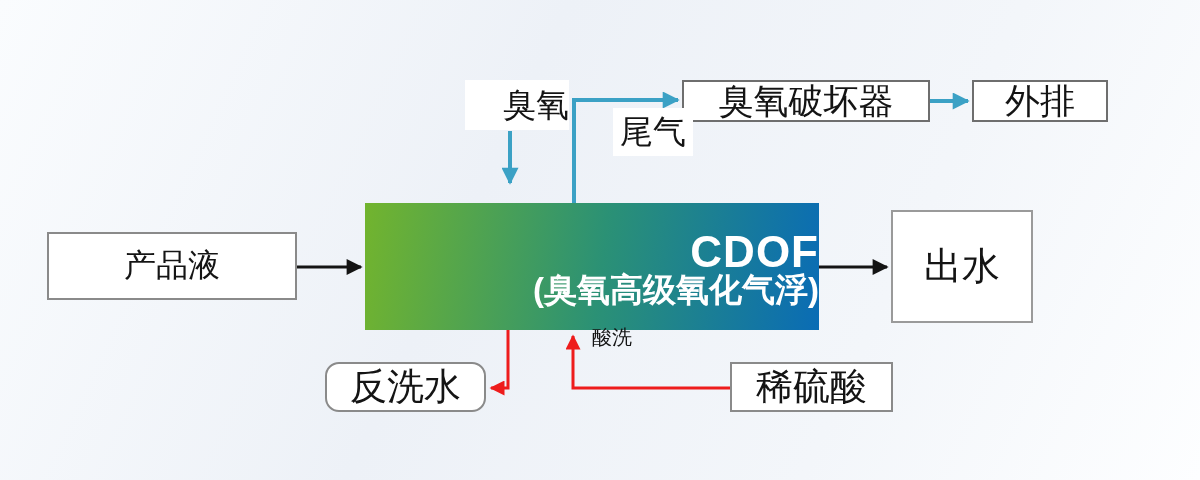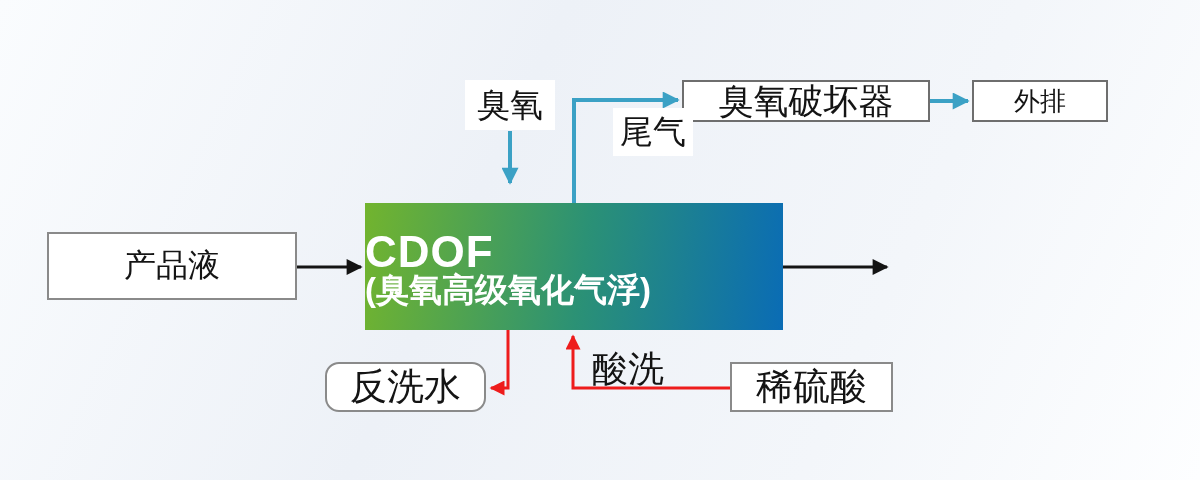--- a/index.html
+++ b/index.html
@@ -28,48 +28,48 @@
     border: 2px solid #8a8a8a;
     box-sizing: border-box;
     display: flex;
     align-items: center;
     justify-content: center;
     white-space: nowrap;
   }
   .node-product        { left: 47px;  top: 232px; width: 250px; height: 68px;  font-size: 32px; }
   .node-effluent       { left: 891px; top: 210px; width: 142px; height: 113px; font-size: 38px; border-color: #9a9a9a; }
   .node-ozone-destructor { left: 682px; top: 80px; width: 248px; height: 42px; font-size: 35px; border-color: #6e6e6e; text-align: right; }
-  .node-discharge      { left: 972px; top: 80px;  width: 136px; height: 42px;  font-size: 26px; border-color: #6e6e6e; }
+  .node-discharge      { left: 972px; top: 80px;  width: 136px; height: 42px;  font-size: 35px; border-color: #6e6e6e; }
   .node-backwash       { left: 325px; top: 362px; width: 161px; height: 50px;  font-size: 37px; border-radius: 14px; }
   .node-dilute-acid    { left: 730px; top: 362px; width: 163px; height: 50px;  font-size: 37px; text-align: center; }
   .flow-label {
     position: absolute;
     background: #ffffff;
     display: flex;
     align-items: center;
     justify-content: center;
     white-space: nowrap;
   }
-  .label-ozone   { left: 465px; top: 80px;  width: 90px; height: 50px; font-size: 33px; }
+  .label-ozone   { left: 465px; top: 80px;  width: 104px; height: 50px; font-size: 33px; justify-content: flex-end; }
   .label-tailgas { left: 585px; top: 108px; width: 80px; height: 48px; font-size: 33px; margin-left: 28px; }
   .label-acidwash {
     position: absolute;
-    left: 592px; top: 345px;
-    font-size: 36px;
+    left: 592px; top: 324px;
+    font-size: 20px;
     background: transparent;
     white-space: nowrap;
   }
   .node-cdof {
     position: absolute;
     left: 365px; top: 203px;
-    width: 418px; height: 127px;
+    width: 454px; height: 127px;
     background: linear-gradient(97deg, #72b42e 0%, #2b9175 52%, #0a6cb5 100%);
     display: flex;
     flex-direction: column;
-    align-items: flex-start;
+    align-items: flex-end;
     justify-content: center;
     color: #ffffff;
     font-family: "Liberation Sans", "DejaVu Sans", sans-serif;
     font-weight: bold;
     text-align: center;
   }
   .cdof-title {
     font-size: 44px;
     line-height: 46px;
     letter-spacing: 1px;
@@ -109,20 +109,23 @@
 
     <polyline points="508,330 508,388 491,388" fill="none" stroke-width="3" marker-end="url(#arrow-red)" stroke="#ee1c1c"></polyline>
 
     <polyline points="730,388 573,388 573,336" fill="none" stroke-width="3" marker-end="url(#arrow-red)" stroke="#ee1c1c"></polyline>
   </svg>
 
   <div class="node node-product">
     <span>产品液</span>
   </div>
 
+  <div class="node node-effluent">
+    <span>出水</span>
+  </div>
 
   <div class="node node-ozone-destructor">
     <span>臭氧破坏器</span>
   </div>
 
   <div class="node node-discharge">
     <span>外排</span>
   </div>
 
   <div class="node node-backwash">

